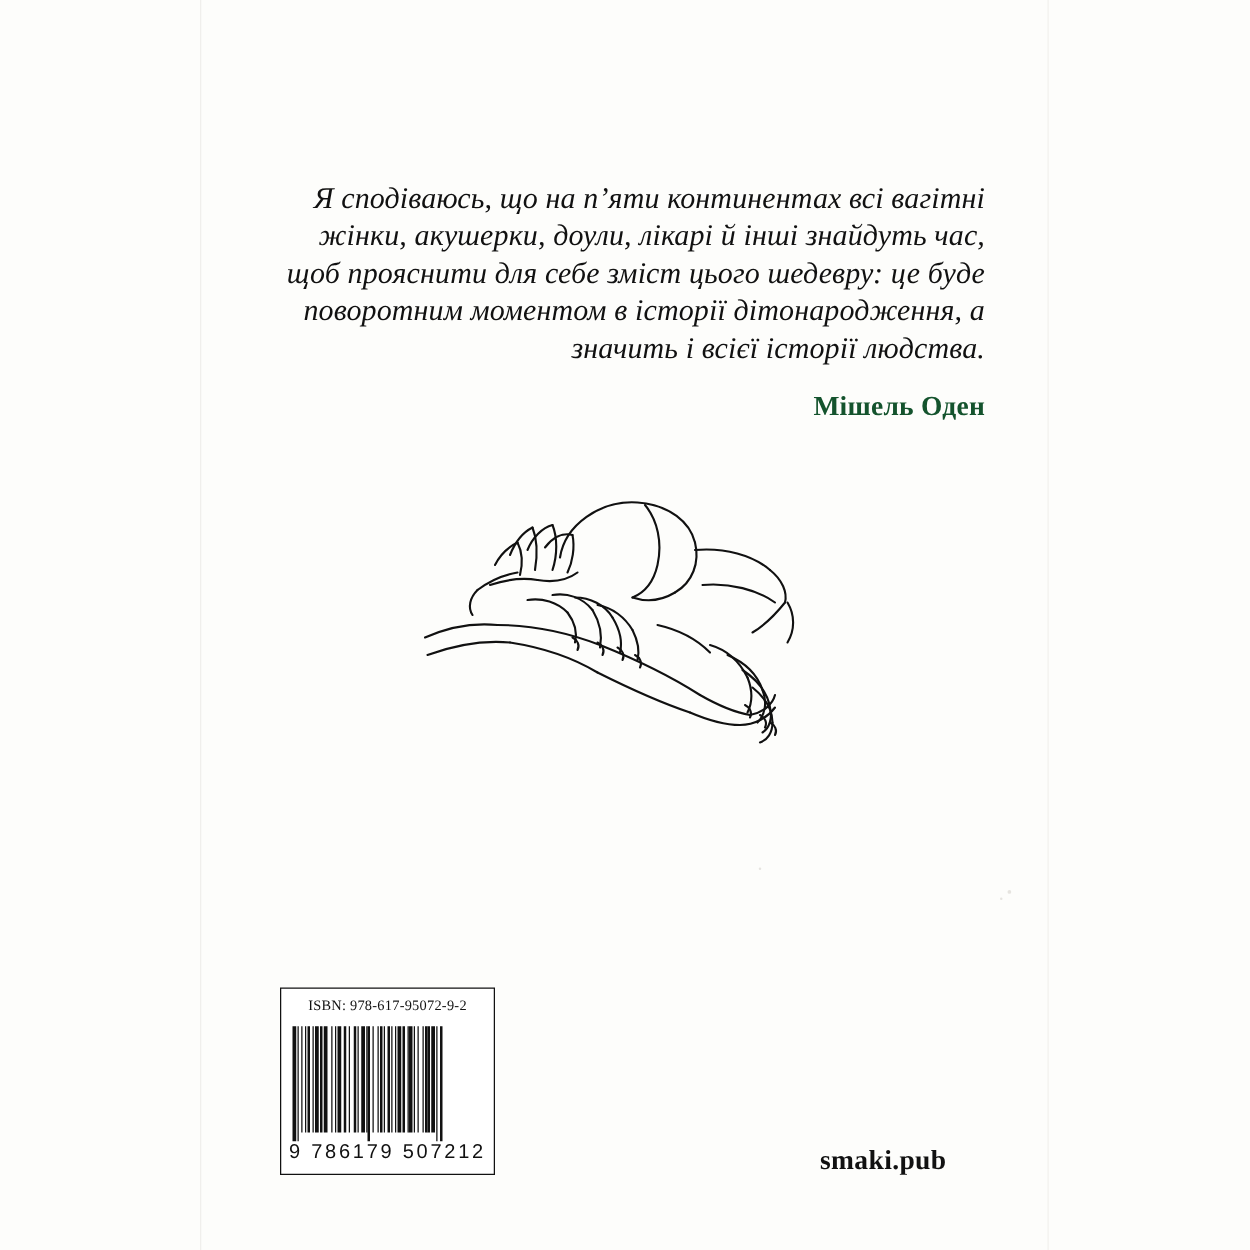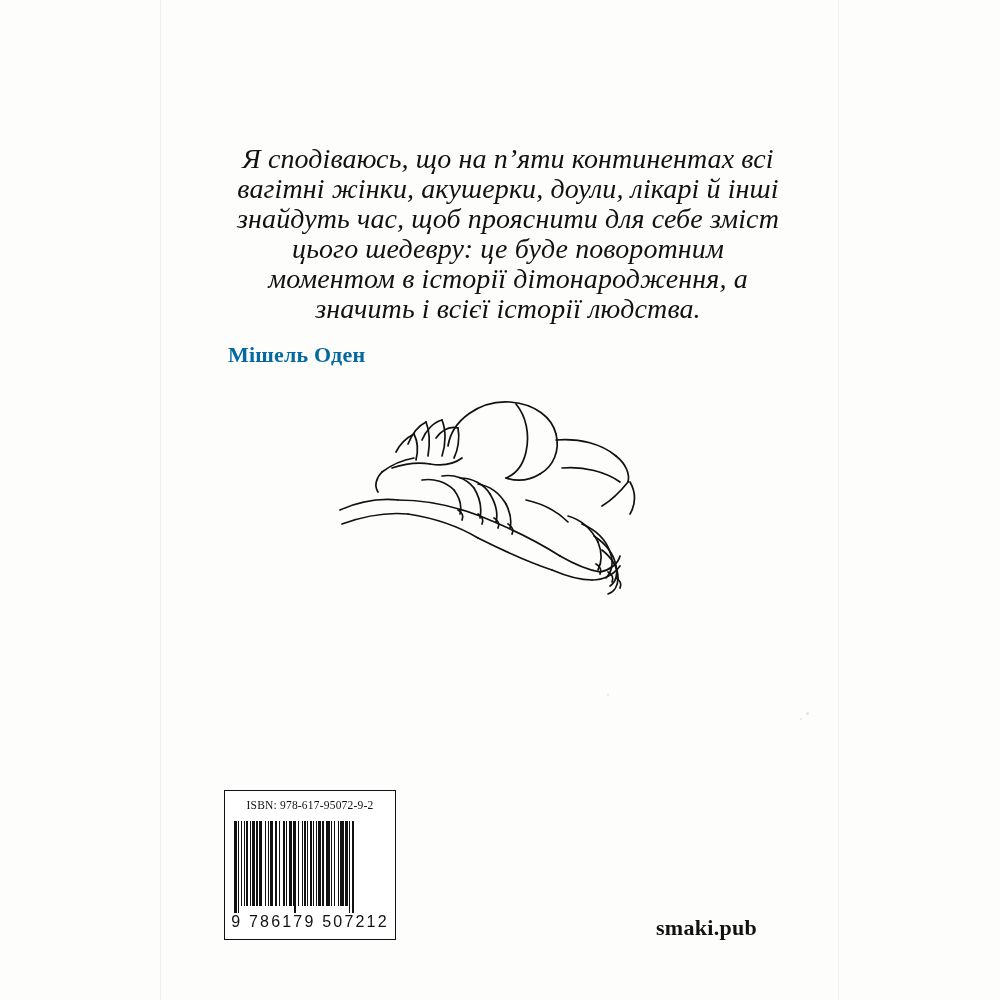--- a/index.html
+++ b/index.html
@@ -39,34 +39,34 @@
 
   .quote-block {
     position: absolute;
     left: 228px;
     top: 144px;
     width: 560px;
   }
   .quote-text {
     font-family: "Liberation Serif", serif;
     font-style: italic;
-    font-size: 28px;
+    font-size: 24px;
     line-height: 30px;
     color: #111111;
     letter-spacing: 0.1px;
-    text-align: center;
+    text-align: right;
     margin: 0;
   }
   .quote-author {
     margin-top: 18px;
-    text-align: left;
+    text-align: right;
     font-family: "Liberation Serif", serif;
     font-weight: bold;
     font-size: 22px;
-    color: #0369a1;
+    color: #14532d;
     letter-spacing: 0.2px;
   }
 
   .illustration {
     position: absolute;
     left: 330px;
     top: 360px;
     width: 340px;
     height: 240px;
   }

